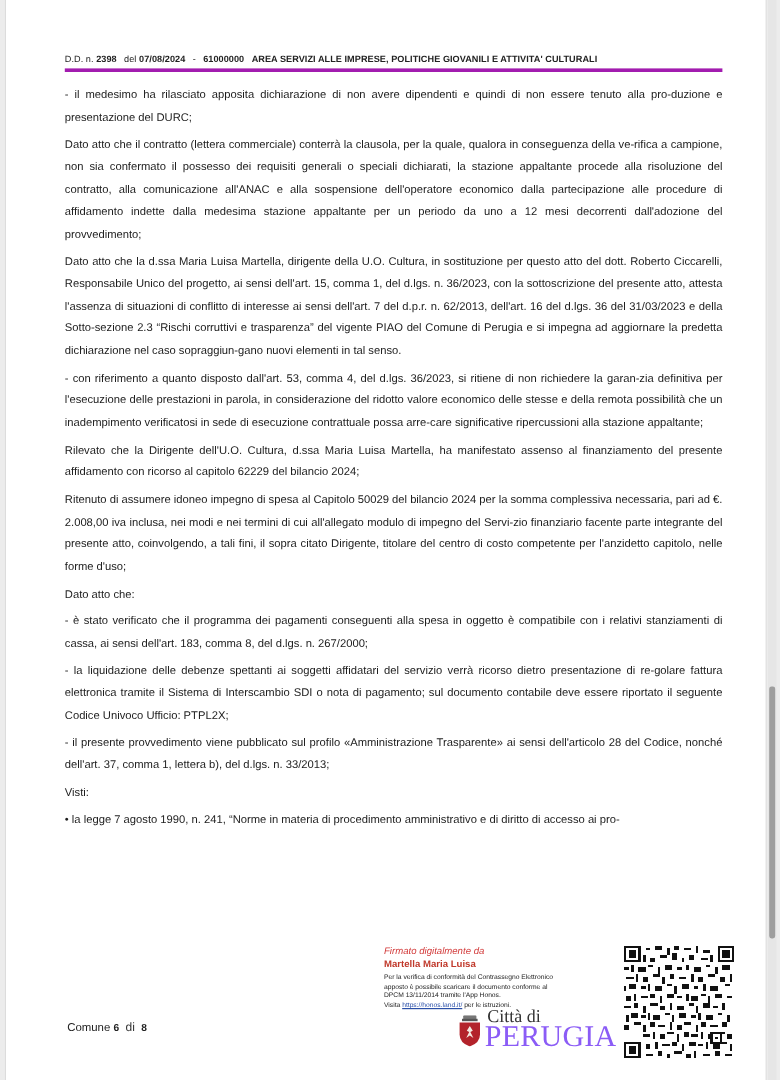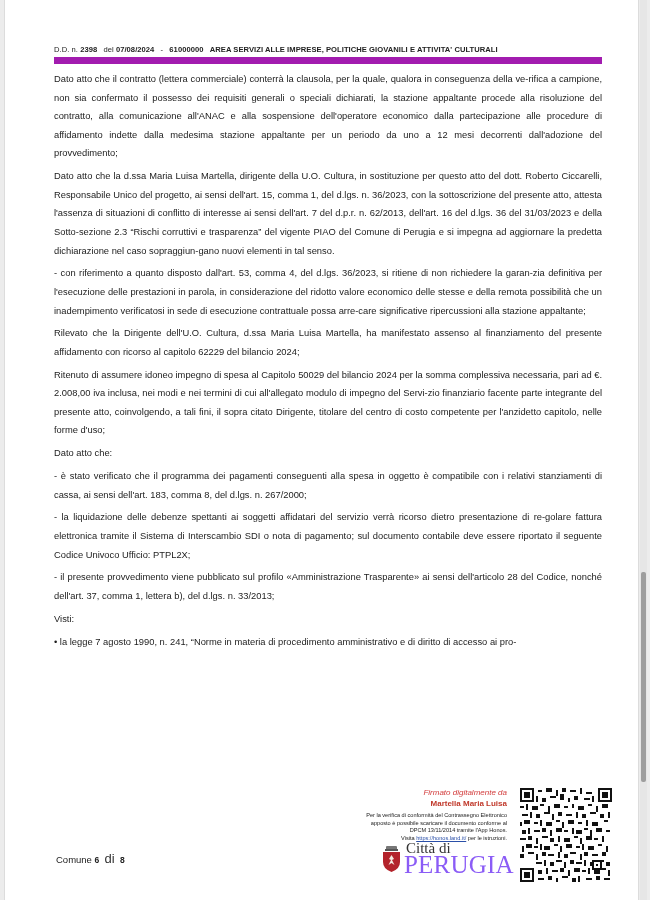--- a/index.html
+++ b/index.html
@@ -20,40 +20,40 @@
       background: #e6e6e6;
     }
     .scroll-thumb {
       position: absolute; left: 641px; top: 572px; width: 5px; height: 210px;
       background: #9e9e9e; border-radius: 2px;
     }
     .header {
       position: absolute; left: 54px; top: 45px; width: 548px;
       font-size: 7.6px; color: #222; letter-spacing: 0.05px;
       padding-bottom: 3px;
-      border-bottom: 7px solid #a21caf;
+      border-bottom: 3px solid #a21caf;
       white-space: nowrap;
     }
     .header b { font-weight: bold; }
     .header .sp { display: inline-block; width: 4px; }
     .body {
       position: absolute; left: 54px; top: 70px; width: 548px;
       font-size: 9.35px; line-height: 18.6px; color: #1c1c1c;
       text-align: justify;
     }
     .body p { margin: 0 0 4.2px 0; }
     .footer-page {
       position: absolute; left: 56px; top: 851px;
       font-size: 9.5px; color: #222;
     }
     .footer-page .n { font-weight: bold; font-size: 8.5px; }
-    .footer-page .di { font-size: 13px; color: #333; margin-top: 16px; }
+    .footer-page .di { font-size: 10px; color: #333; margin-top: 16px; }
     .sig {
       position: absolute; left: 320px; top: 788px; width: 187px;
-      text-align: right; color: #222;
+      color: #222;
     }
     .sig .firmato { font-style: italic; font-size: 8px; color: #d23a3a; line-height: 10px; }
     .sig .name { font-weight: bold; font-size: 8px; color: #c0392b; line-height: 11px; }
     .sig .small { font-size: 5.6px; line-height: 7.6px; margin-top: 3px; }
     .sig .small a { color: #2a4fa8; text-decoration: underline; }
     .logo {
       position: absolute; left: 380px; top: 838px; width: 130px; height: 44px;
     }
     .logo .shield {
       position: absolute; left: 2px; top: 8px; width: 19px; height: 26px;
@@ -81,20 +81,21 @@
   <span>D.D. n.</span>
   <b>2398</b><span class="sp"></span>
   <span>del</span>
   <b>07/08/2024</b><span class="sp"></span>
   <span>-</span><span class="sp"></span>
   <b>61000000</b><span class="sp"></span>
   <b>AREA SERVIZI ALLE IMPRESE, POLITICHE GIOVANILI E ATTIVITA' CULTURALI</b>
 </div>
 
 <div class="body">
+  <p>- il medesimo ha rilasciato apposita dichiarazione  di non avere dipendenti e quindi di non essere  tenuto alla pro-duzione e presentazione del DURC;</p>
   <p>Dato atto che il contratto (lettera commerciale) conterrà la clausola, per la quale, qualora in conseguenza della ve-rifica a campione, non sia confermato il possesso dei requisiti generali o speciali dichiarati, la stazione appaltante procede alla risoluzione del contratto, alla comunicazione all'ANAC e alla sospensione dell'operatore economico dalla partecipazione alle procedure di affidamento indette dalla medesima stazione appaltante per un periodo da uno a 12 mesi decorrenti dall'adozione del provvedimento;</p>
   <p>Dato  atto che la d.ssa Maria Luisa Martella, dirigente della U.O. Cultura, in sostituzione per questo atto del dott. Roberto Ciccarelli, Responsabile Unico del progetto, ai sensi dell'art. 15, comma 1, del d.lgs. n. 36/2023, con la sottoscrizione del presente atto, attesta l'assenza di situazioni di conflitto di interesse ai sensi dell'art. 7 del d.p.r. n. 62/2013, dell'art. 16 del d.lgs. 36 del 31/03/2023 e della Sotto-sezione 2.3 “Rischi corruttivi e trasparenza” del vigente PIAO del Comune di Perugia e si impegna ad aggiornare la predetta dichiarazione nel caso sopraggiun-gano nuovi elementi in tal senso.</p>
   <p>- con riferimento a quanto disposto dall'art. 53, comma 4, del d.lgs. 36/2023, si ritiene di non richiedere la garan-zia definitiva per l'esecuzione delle prestazioni in parola, in considerazione del ridotto valore economico delle stesse e della remota possibilità che un inadempimento verificatosi in sede di esecuzione contrattuale possa arre-care significative ripercussioni alla stazione appaltante;</p>
   <p>Rilevato che la  Dirigente dell'U.O. Cultura, d.ssa Maria Luisa Martella, ha manifestato assenso al finanziamento del presente affidamento con ricorso al capitolo 62229 del bilancio 2024;</p>
   <p>Ritenuto  di assumere idoneo impegno di spesa al Capitolo 50029 del bilancio 2024 per la somma complessiva necessaria, pari ad €. 2.008,00 iva inclusa, nei modi e nei termini di cui all'allegato modulo di impegno del Servi-zio finanziario facente parte integrante del presente atto, coinvolgendo, a tali fini, il sopra citato Dirigente, titolare del centro di costo competente per l'anzidetto capitolo, nelle forme d'uso;</p>
   <p>Dato atto che:</p>
   <p>- è stato verificato che il programma dei pagamenti conseguenti alla spesa in oggetto è compatibile con i relativi stanziamenti di cassa, ai sensi dell'art. 183, comma 8, del d.lgs. n. 267/2000;</p>
   <p>- la liquidazione delle debenze spettanti ai soggetti affidatari del servizio verrà ricorso dietro presentazione di re-golare fattura elettronica tramite il Sistema di Interscambio SDI o nota di pagamento; sul documento contabile deve essere riportato il seguente Codice Univoco Ufficio: PTPL2X;</p>
   <p>- il presente provvedimento viene pubblicato sul profilo «Amministrazione Trasparente» ai sensi dell'articolo 28 del Codice, nonché dell'art. 37, comma 1, lettera b), del d.lgs. n. 33/2013;</p>
   <p>Visti:</p>

